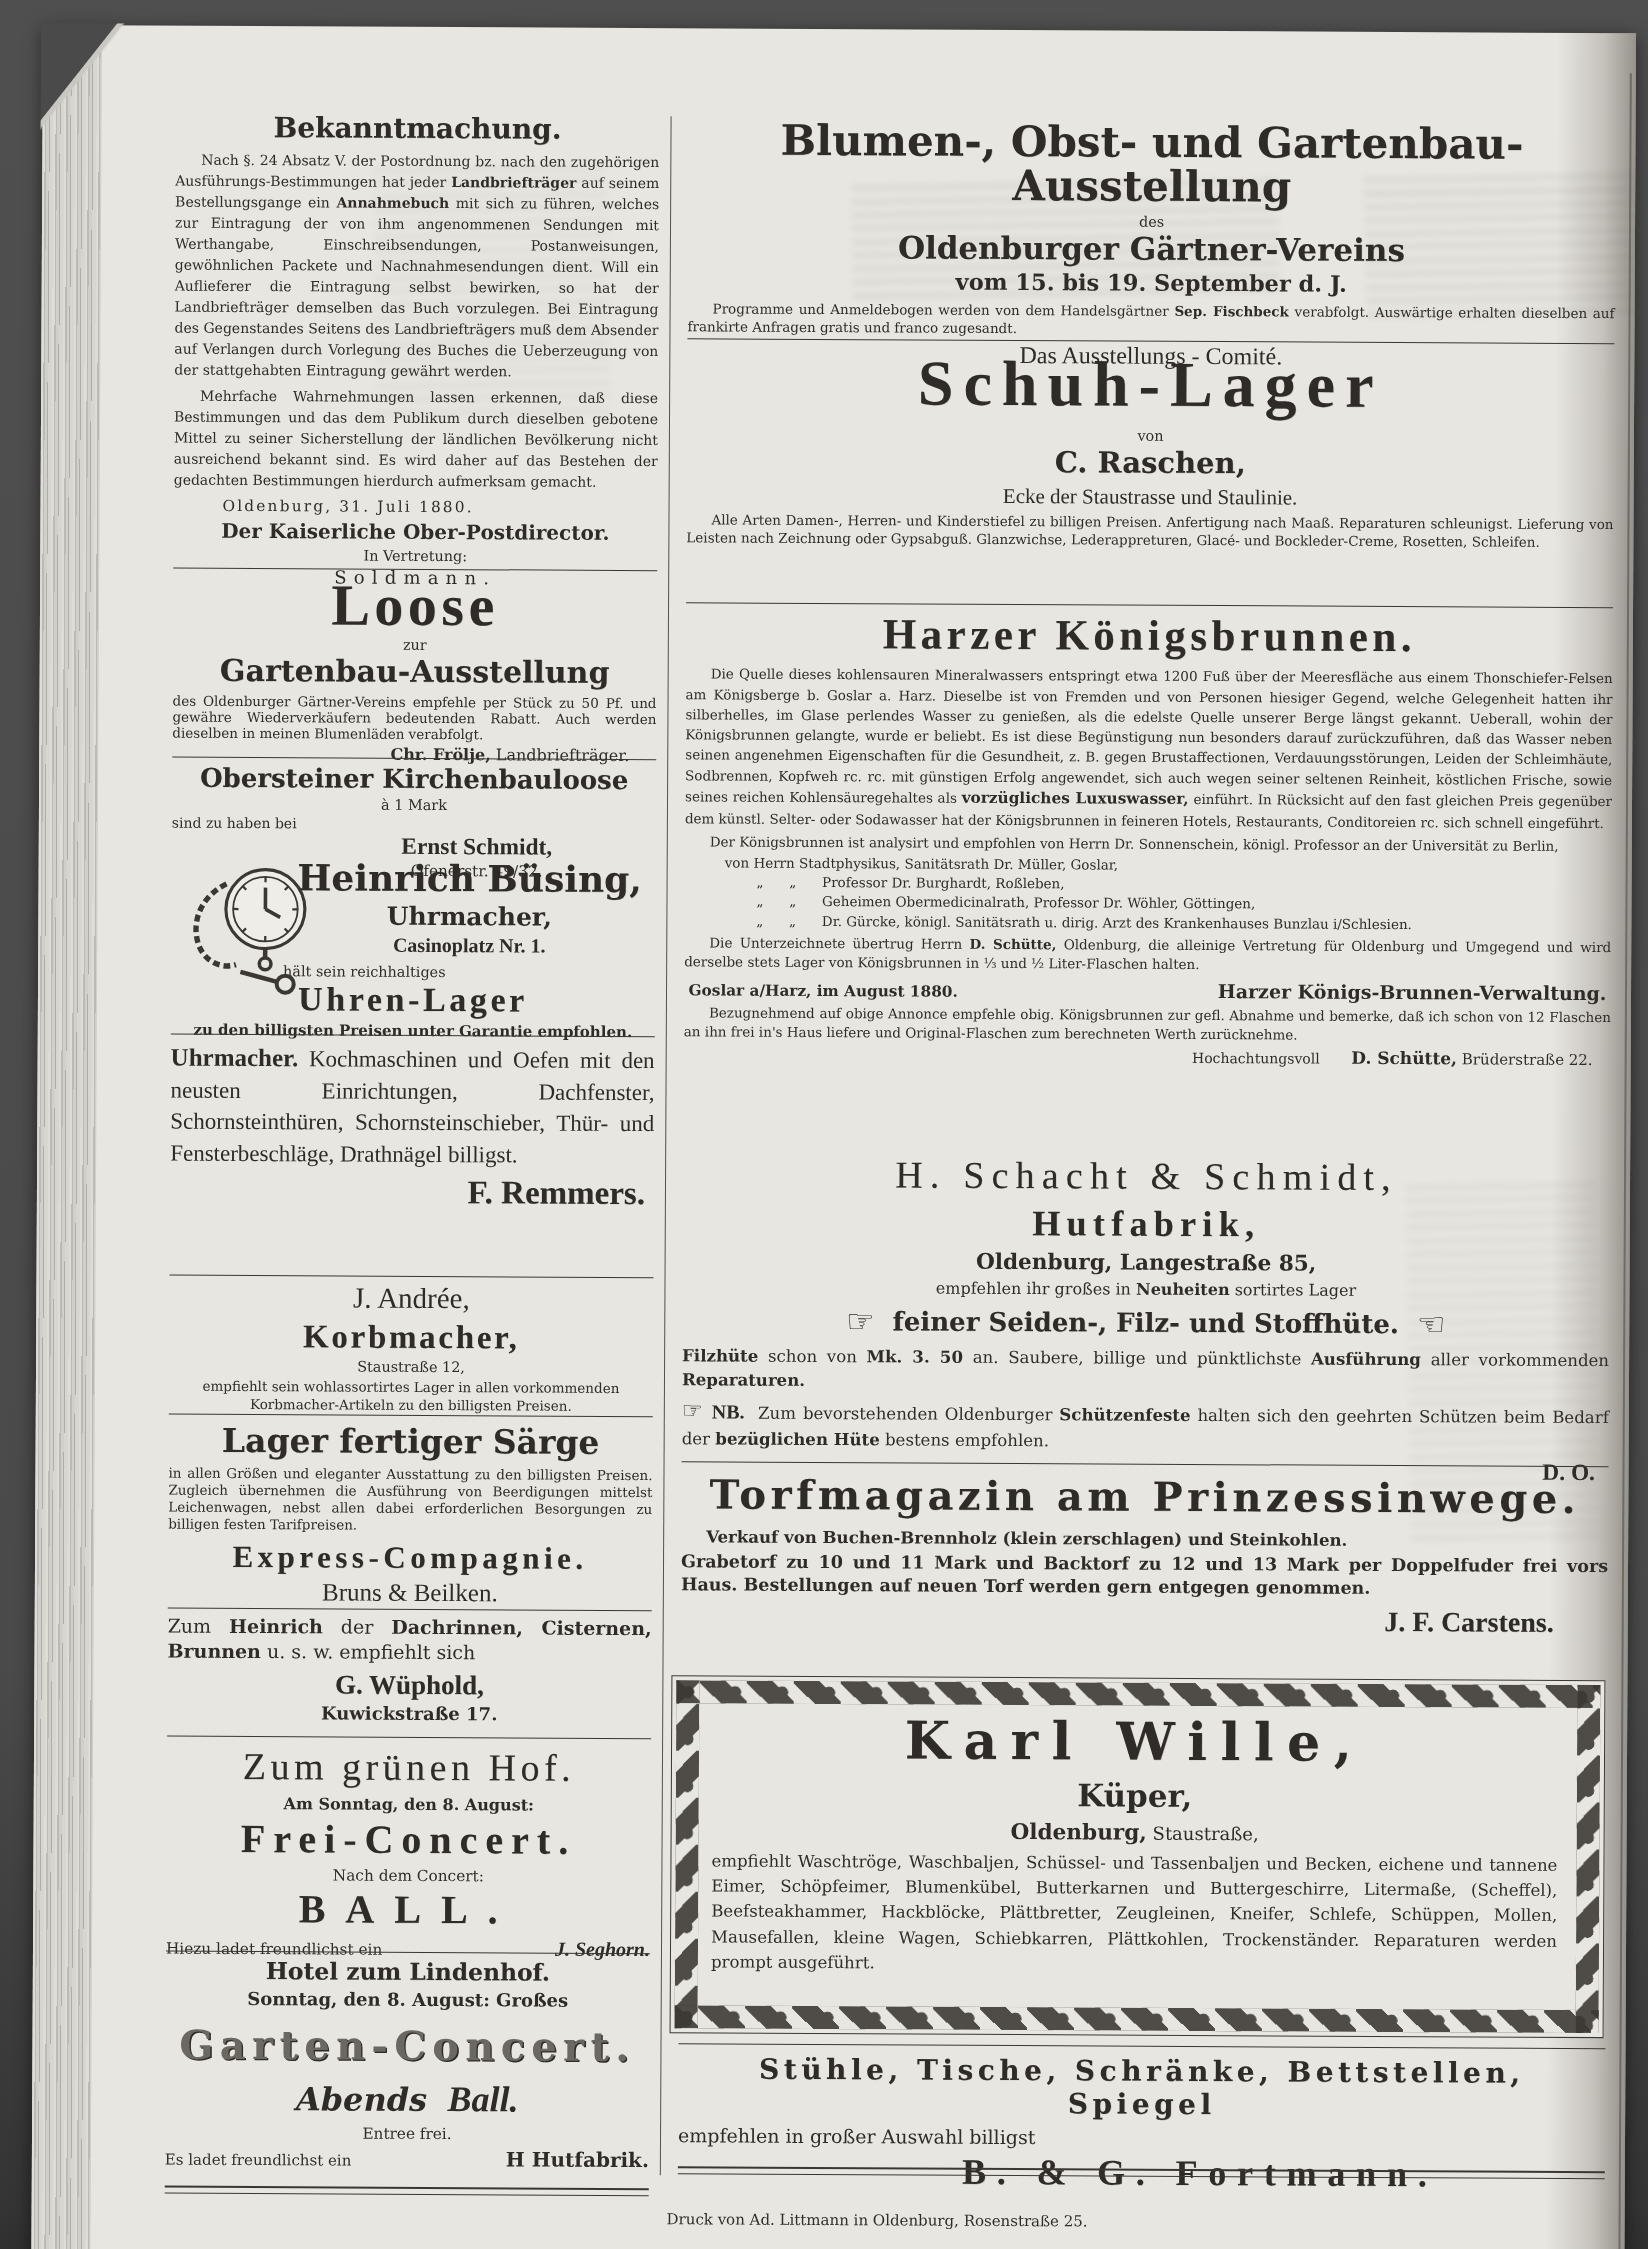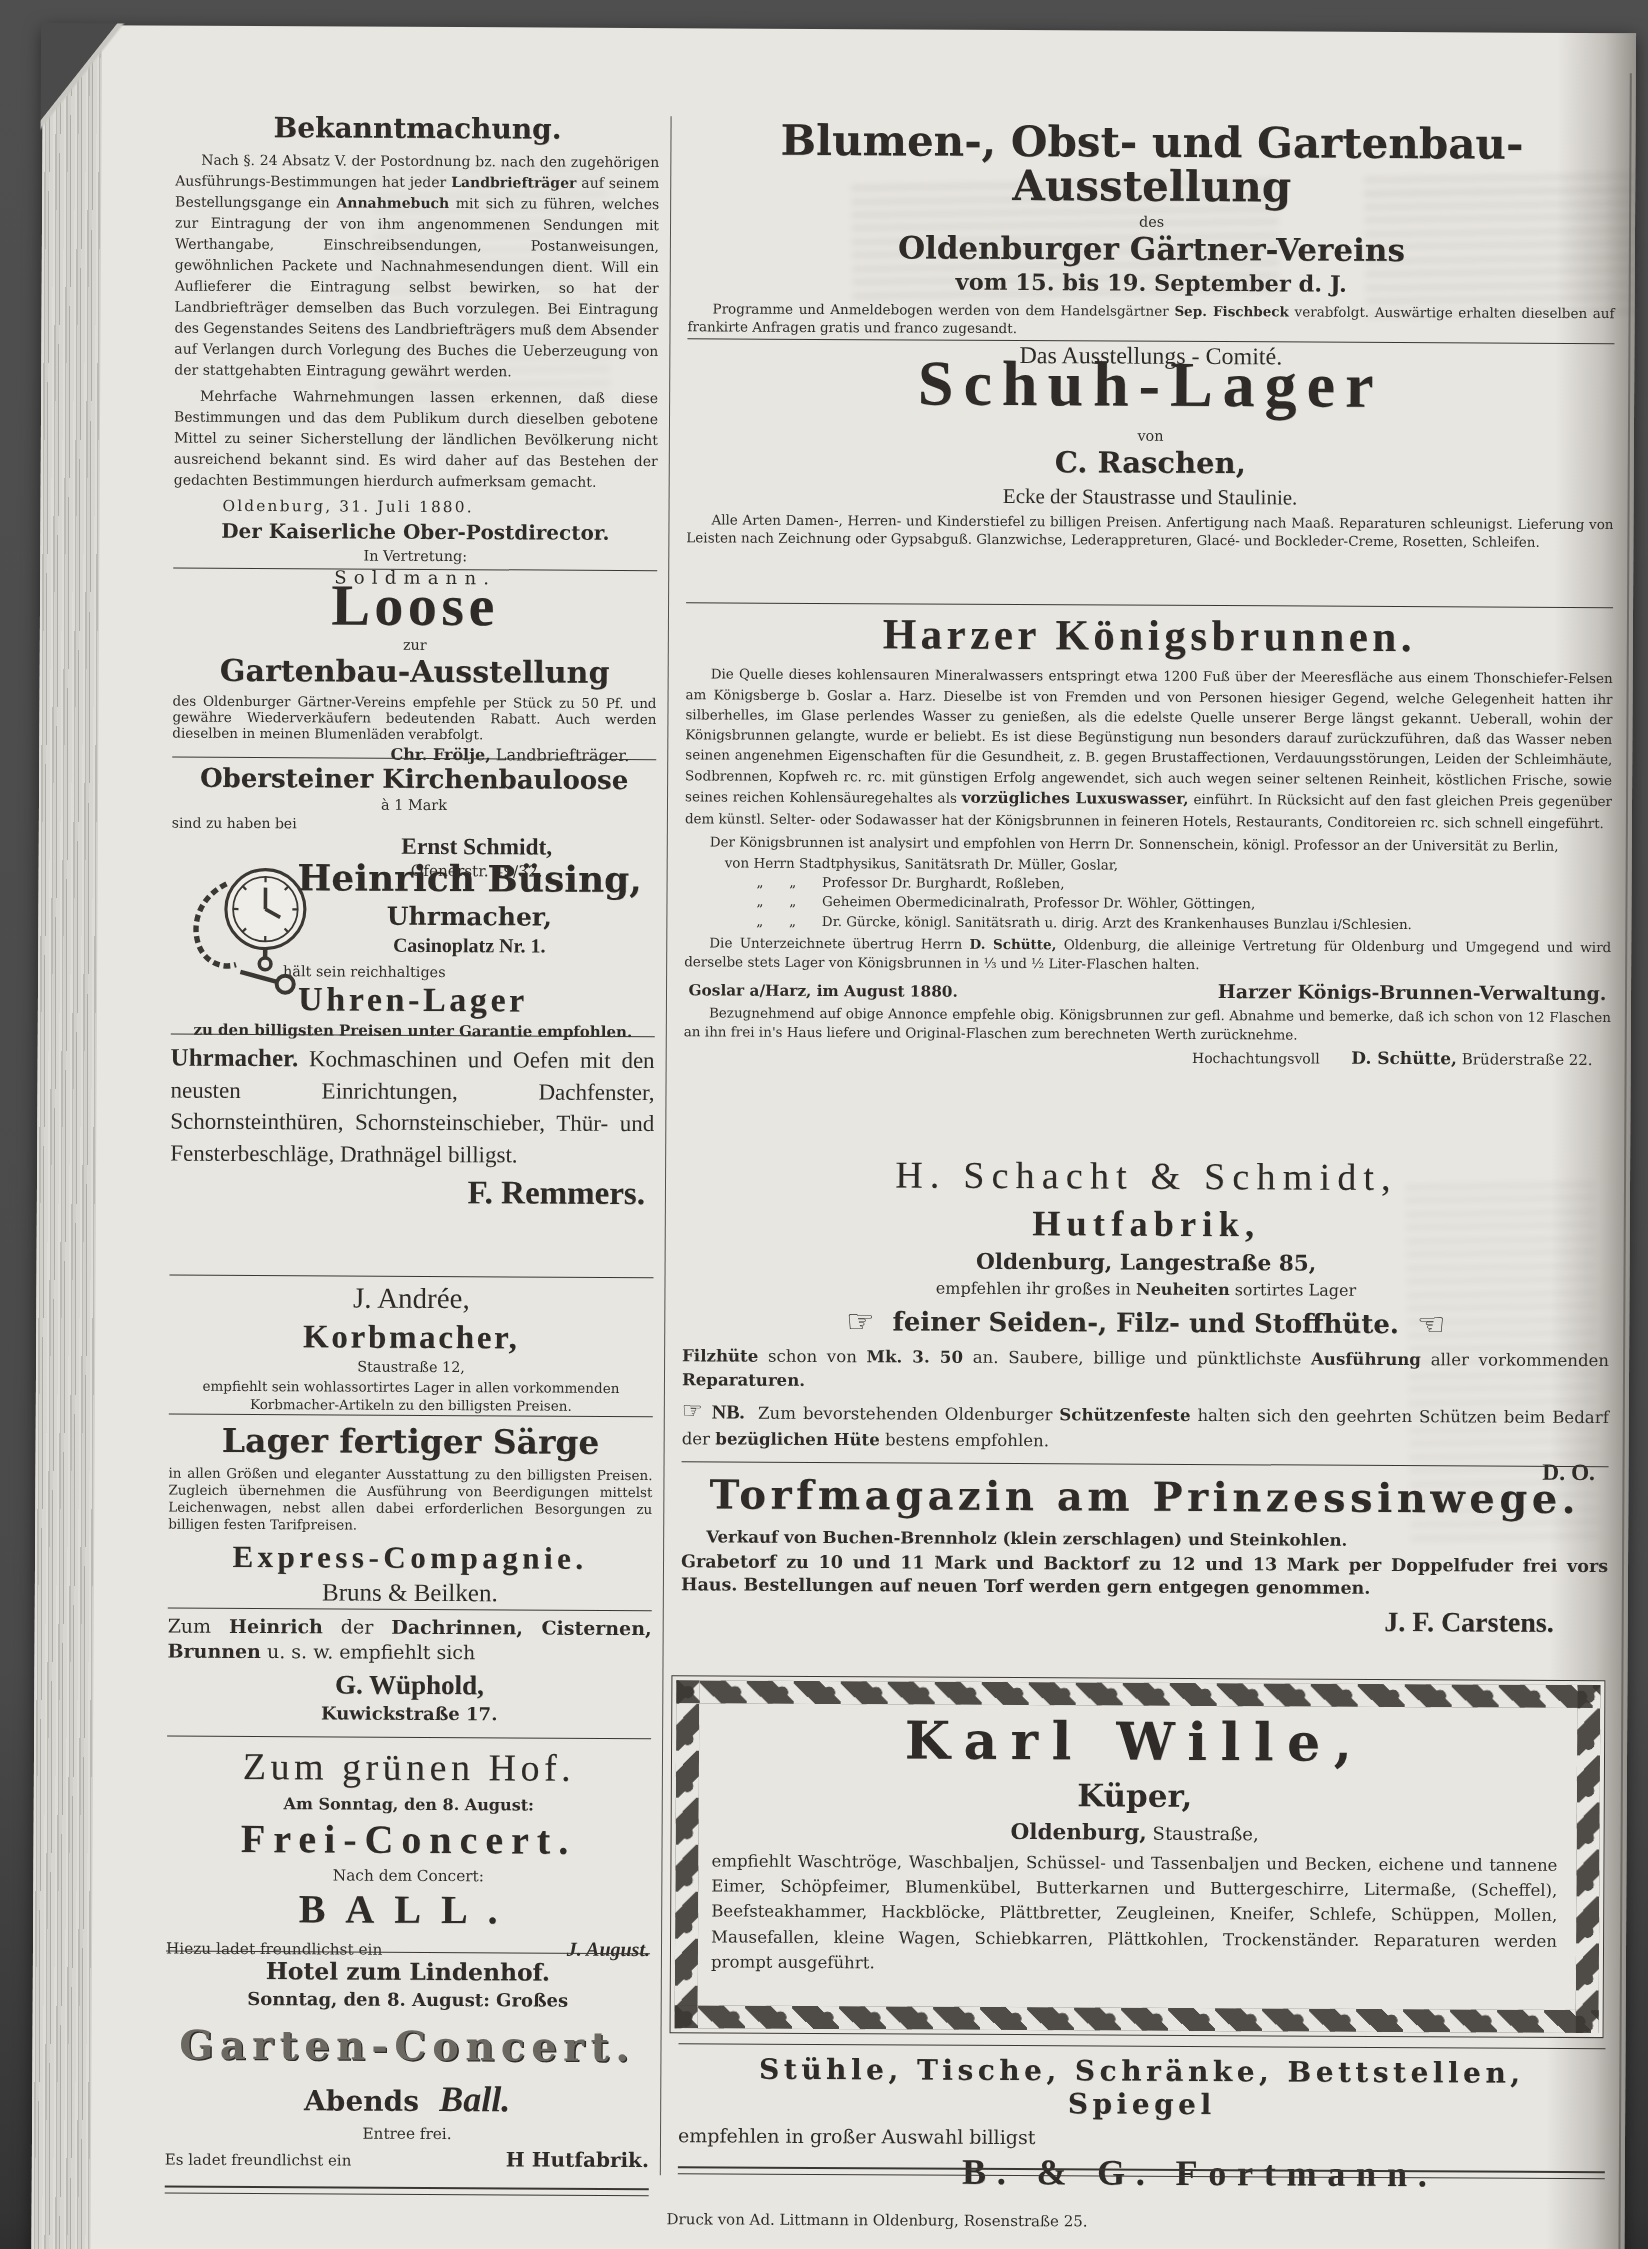--- a/index.html
+++ b/index.html
@@ -151,32 +151,32 @@
     <div class="rule" style="left:0;top:1710px;width:484px;"></div>
 
     <div class="abs" style="top:1718px;width:100%;">
       <div class="ant c inkh" style="font-size:38px;letter-spacing:4.5px;">Zum grünen Hof.</div>
       <div class="frak c" style="font-size:16px;margin-top:6.3px;">Am Sonntag, den 8. August:</div>
       <div class="ant b c inkh" style="font-size:40px;margin-top:1.8px;letter-spacing:8px;">Frei-Concert.</div>
       <div class="frakr c" style="font-size:15.3px;margin-top:3.6px;">Nach dem Concert:</div>
       <div class="ant b c inkh" style="font-size:40px;margin-top:0.9px;letter-spacing:20px;">BALL.</div>
       <div class="row" style="justify-content:space-between;margin-top:4.5px;">
         <span class="frakr" style="font-size:15.3px;">Hiezu ladet freundlichst ein</span>
-        <span class="ant b" style="font-size:20px;font-style:italic;">J. August.</span>
+        <span class="ant b" style="font-size:20px;font-style:italic;">J. Seghorn.</span>
       </div>
     </div>
 
     <div class="rule" style="left:0;top:1925px;width:484px;"></div>
 
     <div class="abs" style="top:1931px;width:100%;">
       <div class="frak c inkh" style="font-size:23.4px;">Hotel zum Lindenhof.</div>
       <div class="frak c" style="font-size:18px;margin-top:2.7px;">Sonntag, den 8. August: Großes</div>
       <div class="frak c" style="font-size:40px;margin-top:12.6px;letter-spacing:6.3px;color:#6b6761;text-shadow:1.3px 1.3px 0 #2e2b28;">Garten-Concert.</div>
       <div class="c" style="margin-top:9px;">
-        <span class="frak" style="font-size:28px;">Abends</span>
+        <span class="frak" style="font-size:32px;font-style:italic;">Abends</span>
         <span class="ant b" style="font-size:36px;font-style:italic;margin-left:18px;">Ball.</span>
       </div>
       <div class="frakr c" style="font-size:15.3px;margin-top:4.5px;">Entree frei.</div>
       <div class="row" style="justify-content:space-between;margin-top:4.5px;">
         <span class="frakr" style="font-size:15px;">Es ladet freundlichst ein</span>
         <span class="frak" style="font-size:20px;">H Hutfabrik.</span>
       </div>
     </div>
 
     <div class="drule" style="left:0;top:2160px;width:484px;"></div>

